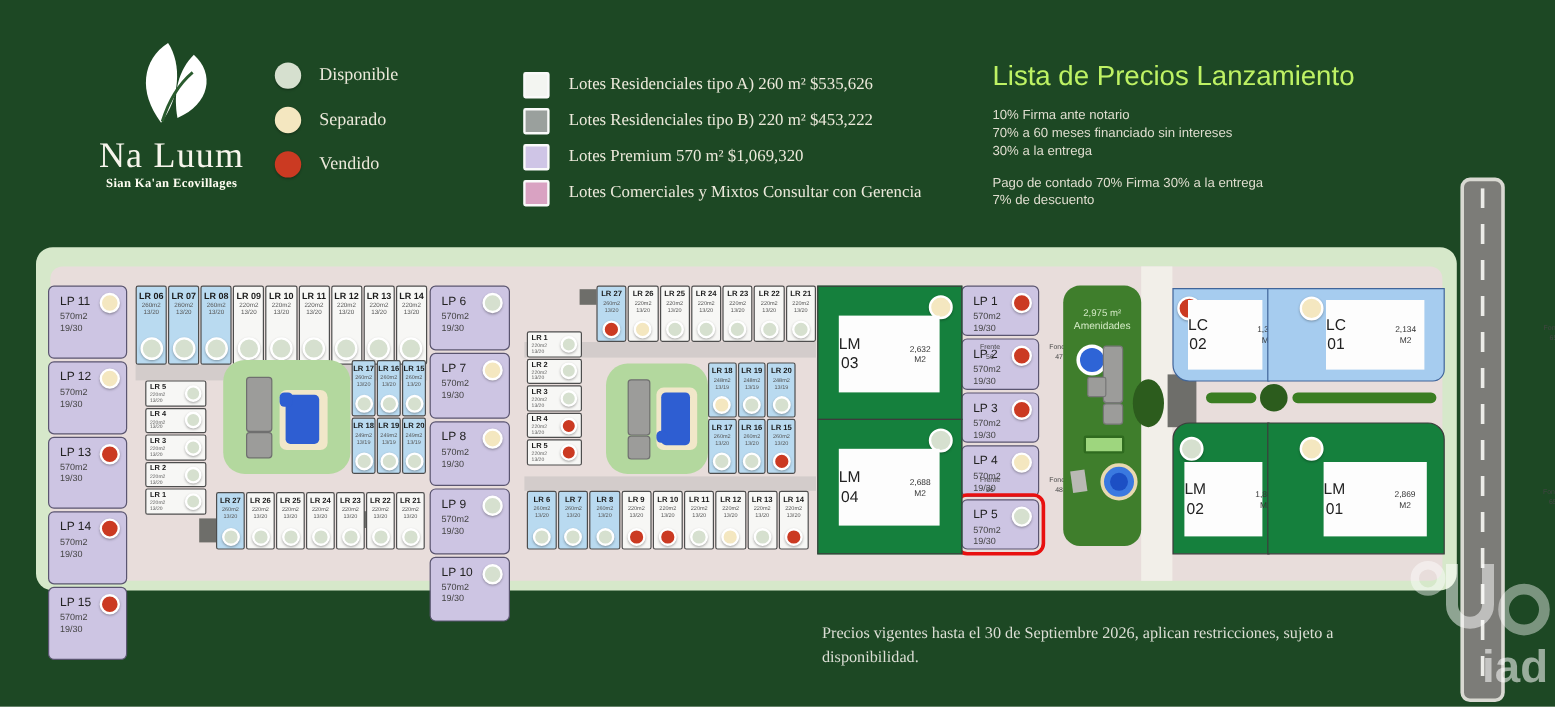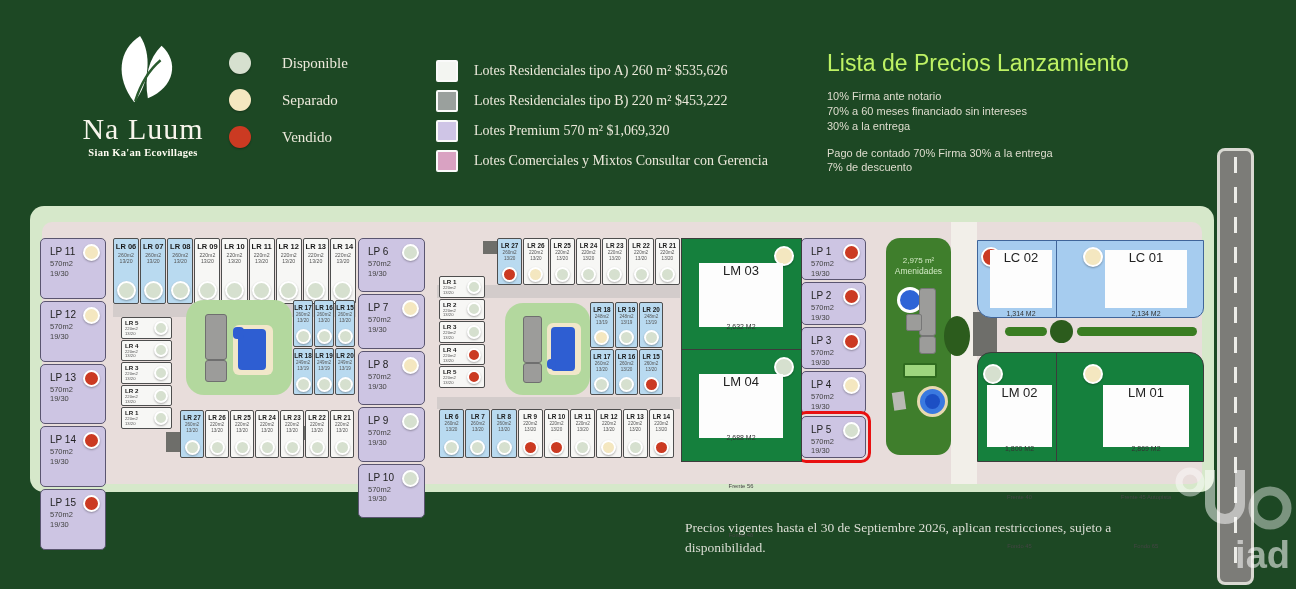--- a/index.html
+++ b/index.html
@@ -5,21 +5,21 @@
   html,body{margin:0;padding:0;}
   body{font-family:"Liberation Sans",sans-serif;}
   .canvas{position:relative;width:1296px;height:589px;background:#1d4824;overflow:hidden;}
 
   
   .logo{position:absolute;left:58px;top:32px;width:170px;text-align:center;}
   .logo-title{font-family:"Liberation Serif",serif;font-size:30px;color:#f7f5ec;letter-spacing:1px;line-height:1;}
   .logo-sub{font-family:"Liberation Serif",serif;font-size:10.5px;font-weight:bold;color:#fffdf2;margin-top:3px;letter-spacing:.3px;}
   .status-legend{position:absolute;left:229px;top:52px;}
   .leg-row{display:flex;align-items:center;gap:15px;height:22px;margin-bottom:15px;}
-  .leg-label{font-family:"Liberation Serif",serif;font-size:15px;color:#ece9db;margin-left:16px;}
+  .leg-label{font-family:"Liberation Serif",serif;font-size:15px;color:#ece9db;}
   .type-legend{position:absolute;left:436px;top:60px;}
   .type-row{display:flex;align-items:center;gap:16px;height:22px;margin-bottom:8px;}
   .sw{width:22px;height:22px;border:2px solid #fafafa;box-sizing:border-box;border-radius:2px;flex:0 0 auto;}
   .type-label{font-family:"Liberation Serif",serif;font-size:14px;color:#ece9db;white-space:nowrap;}
   .price{position:absolute;left:827px;top:50px;width:340px;}
   .price-title{font-family:Liberation Sans, sans-serif;font-size:23px;color:#bef264;}
   .price-body{margin-top:12px;font-size:11px;color:#dfddcf;line-height:1.35;}
   .price-gap{height:12px;}
 
   
@@ -68,21 +68,21 @@
 
   
   .court{position:absolute;background:#b3d89e;border-radius:18px;}
   .court .bld{position:absolute;background:#9c9c9a;border:1px solid #6f6f6f;border-radius:3px;}
   .court .pad{position:absolute;background:#f1e7c9;border-radius:6px;}
   .court .pool{position:absolute;background:#2e5ed2;border-radius:4px;}
 
   
   .bigwrap{position:absolute;}
   .lot.big{position:absolute;left:0;top:0;right:0;bottom:0;}
-  .big-box{position:absolute;background:#fdfdfd;display:flex;flex-direction:column;align-items:center;justify-content:space-between;text-align:center;gap:41px;}
+  .big-box{position:absolute;background:#fdfdfd;display:flex;align-items:center;justify-content:space-between;text-align:center;gap:41px;}
   .bn{font-size:13px;color:#222;line-height:1.2;}
   .ba{font-size:7px;color:#333;margin-top:2px;line-height:1.3;}
   .bf{font-size:5.8px;color:#444;line-height:1.35;}
   .lot.big .dot{position:absolute;width:20px;height:20px;}
   .lm03,.lm04,.lm02,.lm01{background:#15803d;border:1px solid #3c3c3c;}
   .lc02,.lc01{background:#a6ccef;border:1px solid #40659a;}
   .lm03{left:681px;top:238px;width:119px;height:110px;}
   .lm04{left:681px;top:349px;width:119px;height:111px;}
   .lm03 .big-box,.lm04 .big-box{left:17px;top:24px;width:84px;height:64px;}
   .lm03 .dot,.lm04 .dot{right:7px;top:7px;}

